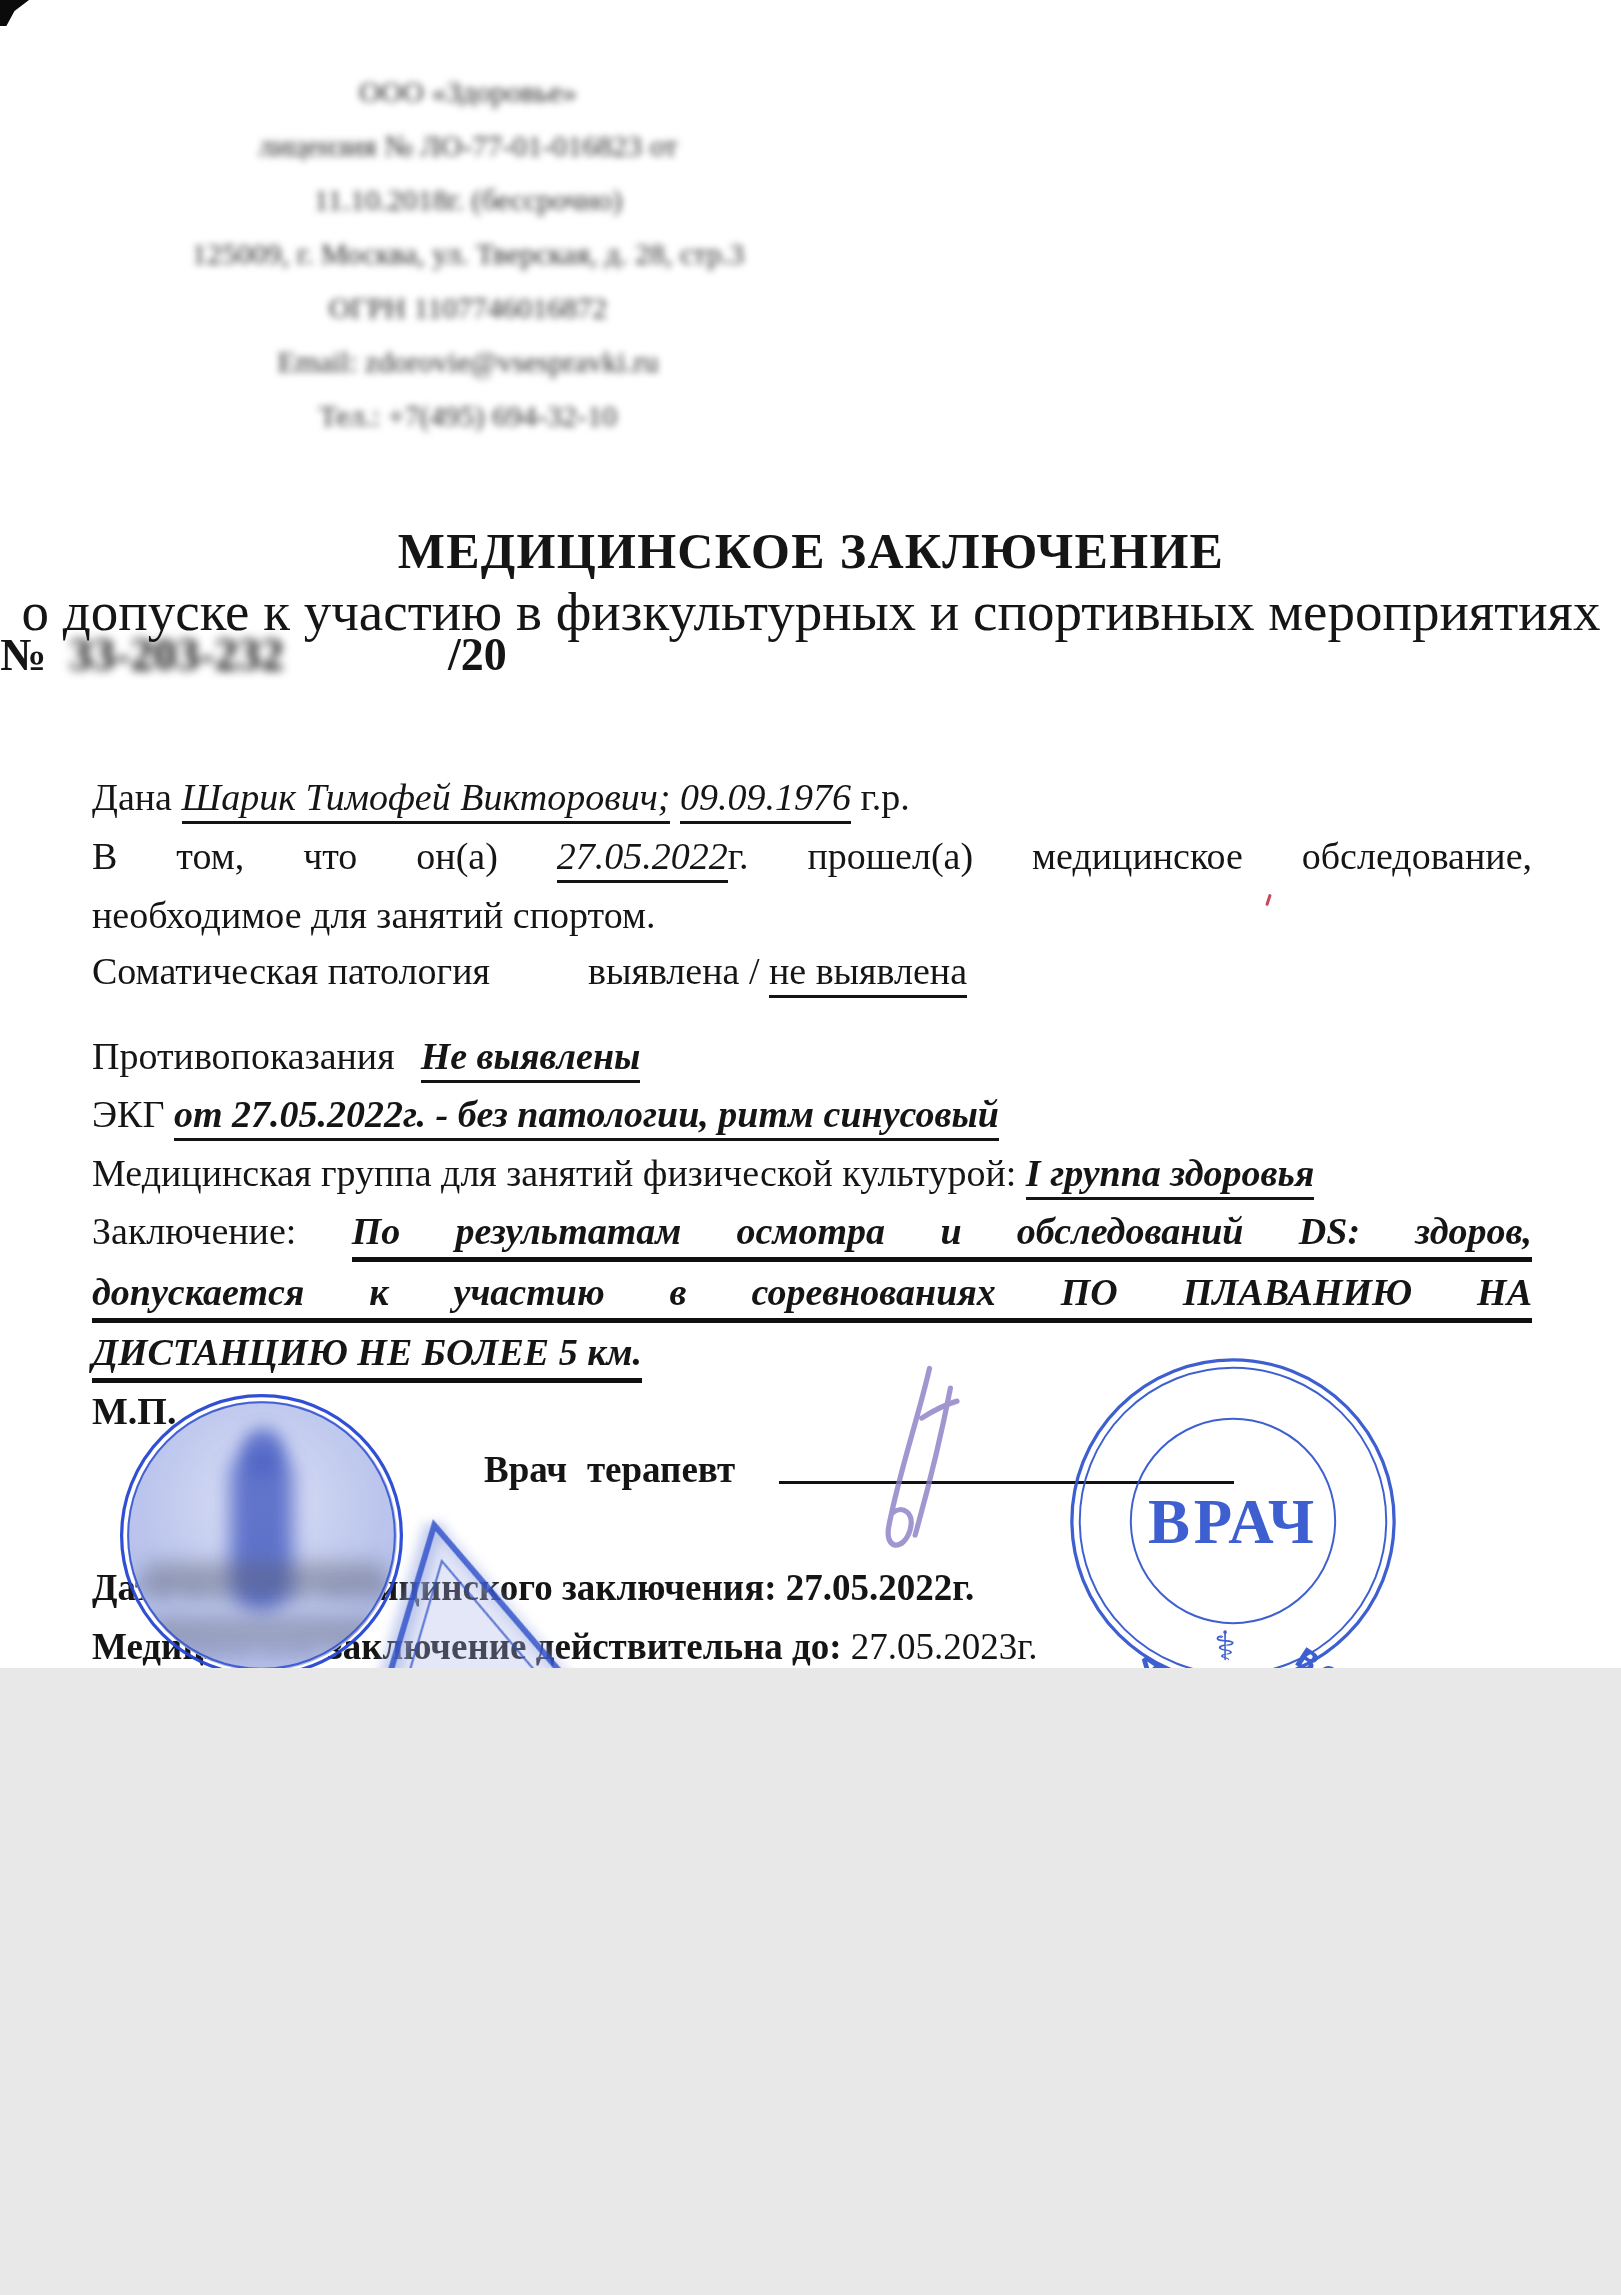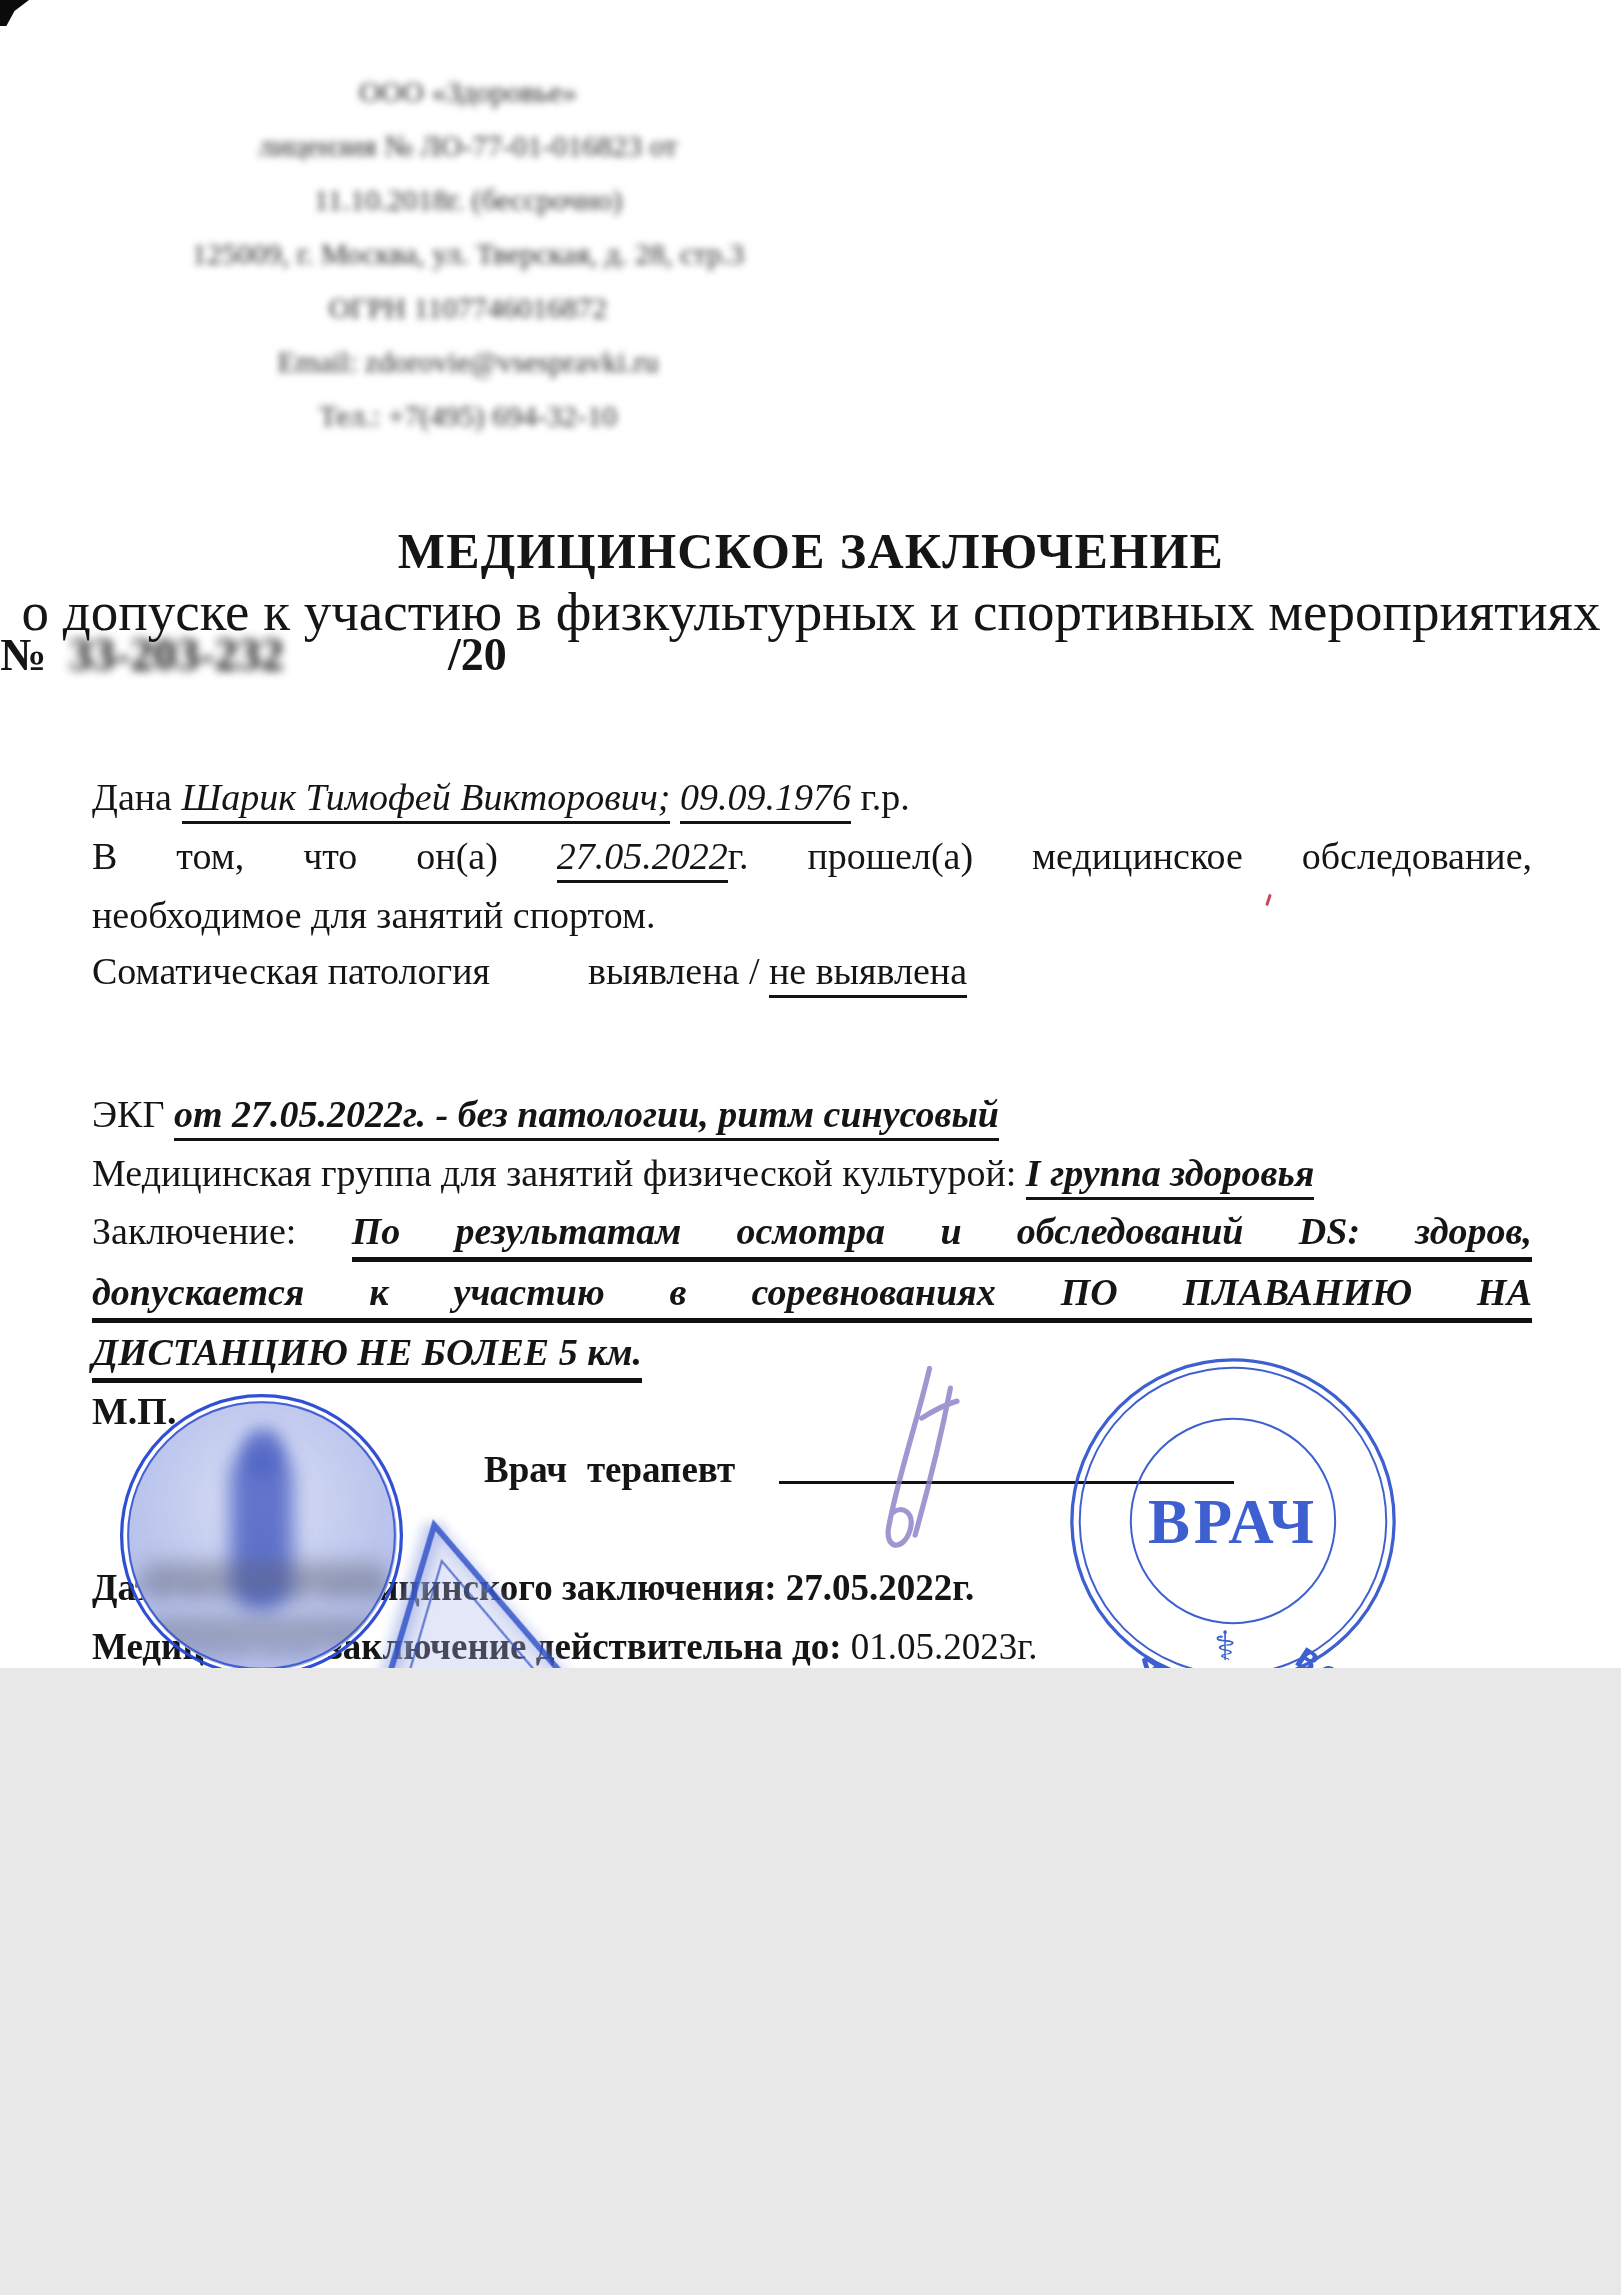--- a/index.html
+++ b/index.html
@@ -106,20 +106,23 @@
     <span>прошел(а) медицинское обследование,</span>
   </div>
 
   <div class="abs bline" style="top:894px;">необходимое для занятий спортом.</div>
 
   <div class="abs bline" style="top:950px;">
     <span>Соматическая патология</span><span class="sp-som"></span><span>выявлена /</span>
     <span class="u-name">не выявлена</span>
   </div>
 
+  <div class="abs bline" style="top:1035px;">
+    <span>Противопоказания</span><span class="sp-sm"></span><span class="bi u-val">Не выявлены</span>
+  </div>
 
   <div class="abs bline" style="top:1093px;">
     <span>ЭКГ</span>
     <span class="bi u-val">от 27.05.2022г. - без патологии, ритм синусовый</span>
   </div>
 
   <div class="abs bline" style="top:1152px;">
     <span>Медицинская группа для занятий физической культурой:</span>
     <span class="bi u-val">I группа здоровья</span>
   </div>
@@ -140,21 +143,21 @@
   <div class="abs mp">М.П.</div>
   <div class="abs doctor-label">Врач терапевт</div>
   <div class="abs sig-line"></div>
 
   <div class="abs date-line1">
     <span>Дата выдачи медицинского заключения:</span>
     <span>27.05.2022г.</span>
   </div>
   <div class="abs date-line2">
     <span>Медицинское заключение действительна до:</span>
-    <span class="val">01.05.2023г.</span>
+    <span class="val">27.05.2023г.</span>
   </div>
 
   <div class="abs org-stamp">
     <div class="org-inner">
       <div class="org-figure-head"></div>
       <div class="org-figure"></div>
       <div class="org-smear"></div>
       <div class="org-smear2"></div>
     </div>
     <svg width="285" height="285" viewBox="0 0 436 436">

